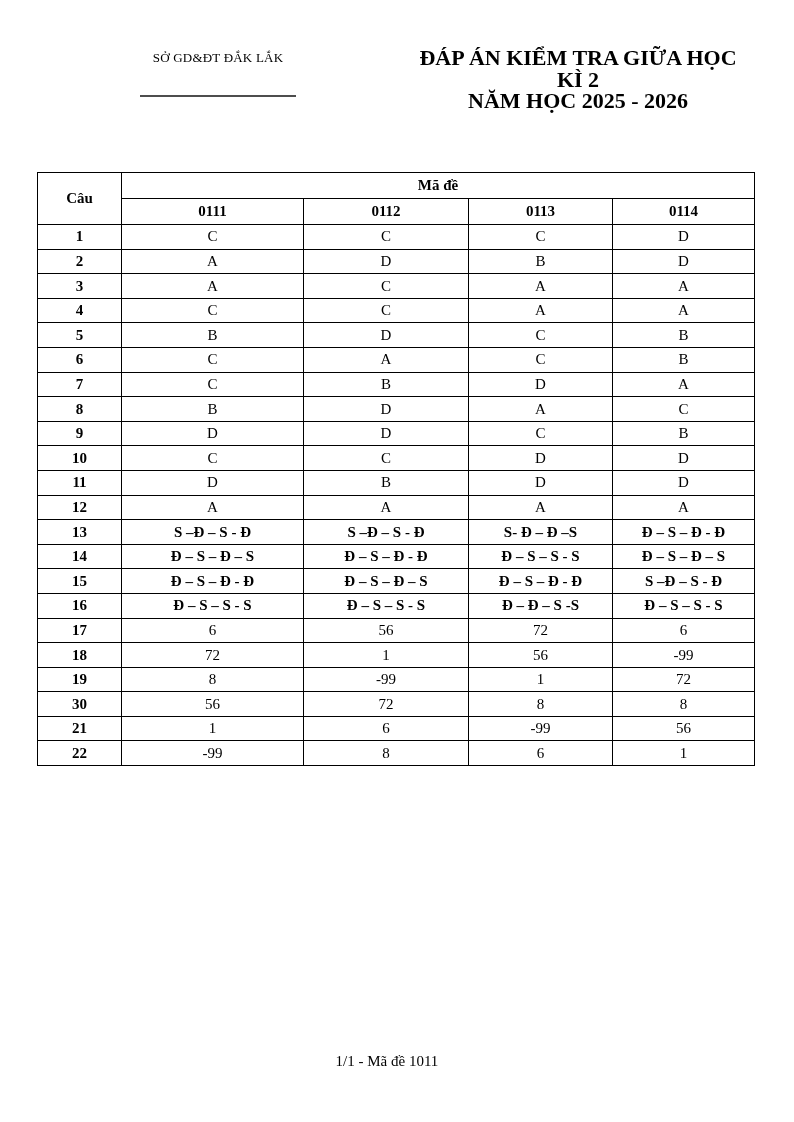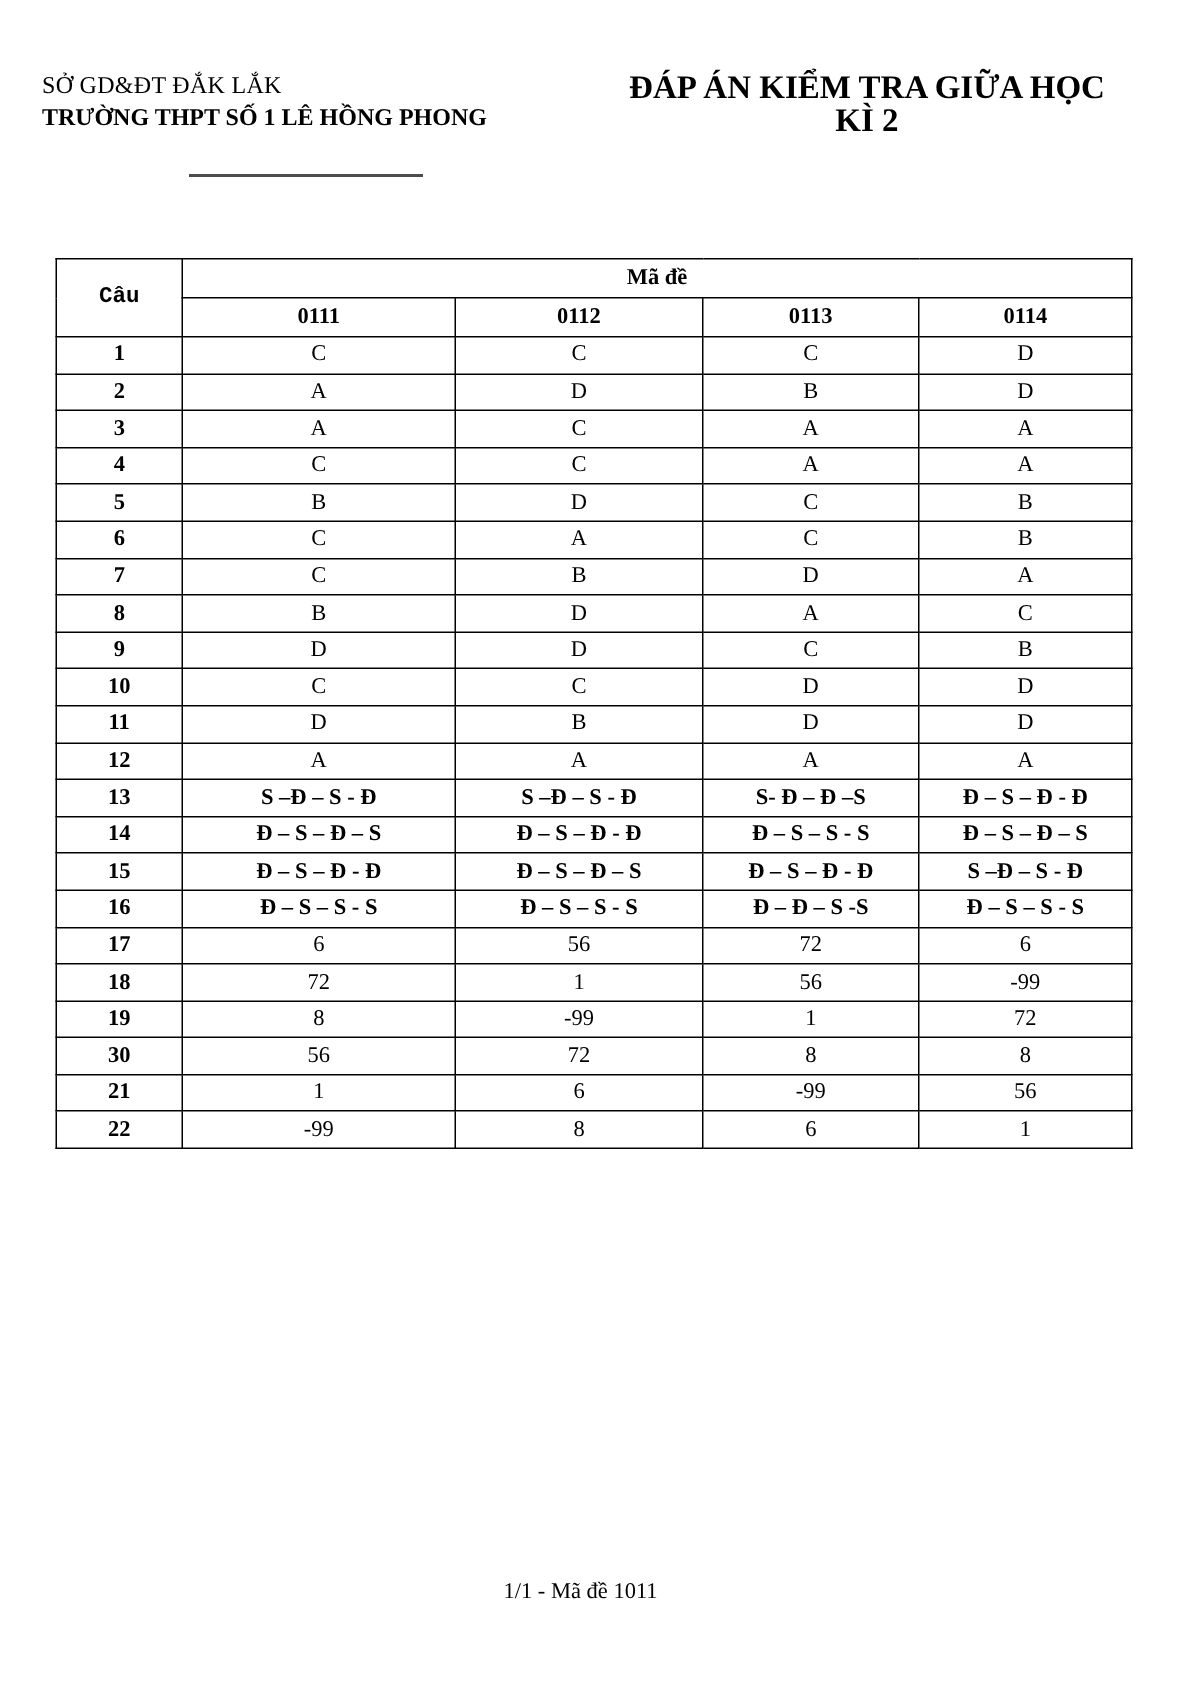--- a/index.html
+++ b/index.html
@@ -8,22 +8,22 @@
     width: 794px; height: 1122px;
     background: #ffffff;
     color: #000000;
     font-family: "Liberation Serif", "DejaVu Serif", serif;
     position: relative;
     overflow: hidden;
   }
 
   
   .hdr-left {
-    position: absolute; top: 47px; left: 28px; width: 352px;
-    font-size: 16px; line-height: 21px;
+    position: absolute; top: 47px; left: 42px; width: 352px;
+    text-align: center; font-size: 13px; line-height: 21px;
   }
   .hdr-left .dept { font-weight: normal; letter-spacing: 0.2px; }
   .hdr-left .school { font-weight: bold; }
   .sig-line {
     width: 156px; height: 2px; background: #4d4d4d;
     margin: 27px auto 0 auto;
   }
   .hdr-right {
     position: absolute; top: 47px; left: 404px; width: 348px;
     text-align: center; font-weight: bold; font-size: 22px; line-height: 21.5px;
@@ -34,42 +34,42 @@
     position: absolute; top: 172px; left: 37px; width: 717px;
     border-collapse: collapse; table-layout: fixed;
   }
   table.answer td {
     border: 1.4px solid #000;
     text-align: center; vertical-align: middle;
     padding: 0; font-size: 15px; line-height: 1.25;
     overflow: hidden; white-space: nowrap;
   }
   thead td { font-weight: bold; height: 26px; }
-  td.qhead { vertical-align: top; padding-top: 5px; font-family: Liberation Mono, monospace; }
+  td.qhead { vertical-align: top; padding-top: 5px; }
   tbody td { height: 24.6px; }
   tbody td.qcell { font-weight: bold; }
   tbody tr.bold-row td { font-weight: bold; }
 
   
   .page-footer {
     position: absolute; top: 1053px; left: 0; width: 774px;
     text-align: center; font-size: 15px;
   }
 </style>
 </head>
 <body>
 
 <div class="hdr-left">
   <div class="dept">SỞ GD&amp;ĐT ĐẮK LẮK</div>
-  <div class="school">TRƯỜNG THPT SỐ 1 LÊ HỒNG PHONG</div>
   <div class="sig-line"></div>
 </div>
 
 <div class="hdr-right">
   <div>ĐÁP ÁN KIỂM TRA GIỮA HỌC KÌ 2</div>
+  <div>NĂM HỌC 2025 - 2026</div>
 </div>
 
 <table class="answer">
   <colgroup>
     <col style="width:84px">
     <col style="width:182px">
     <col style="width:165px">
     <col style="width:144px">
     <col style="width:142px">
   </colgroup>

